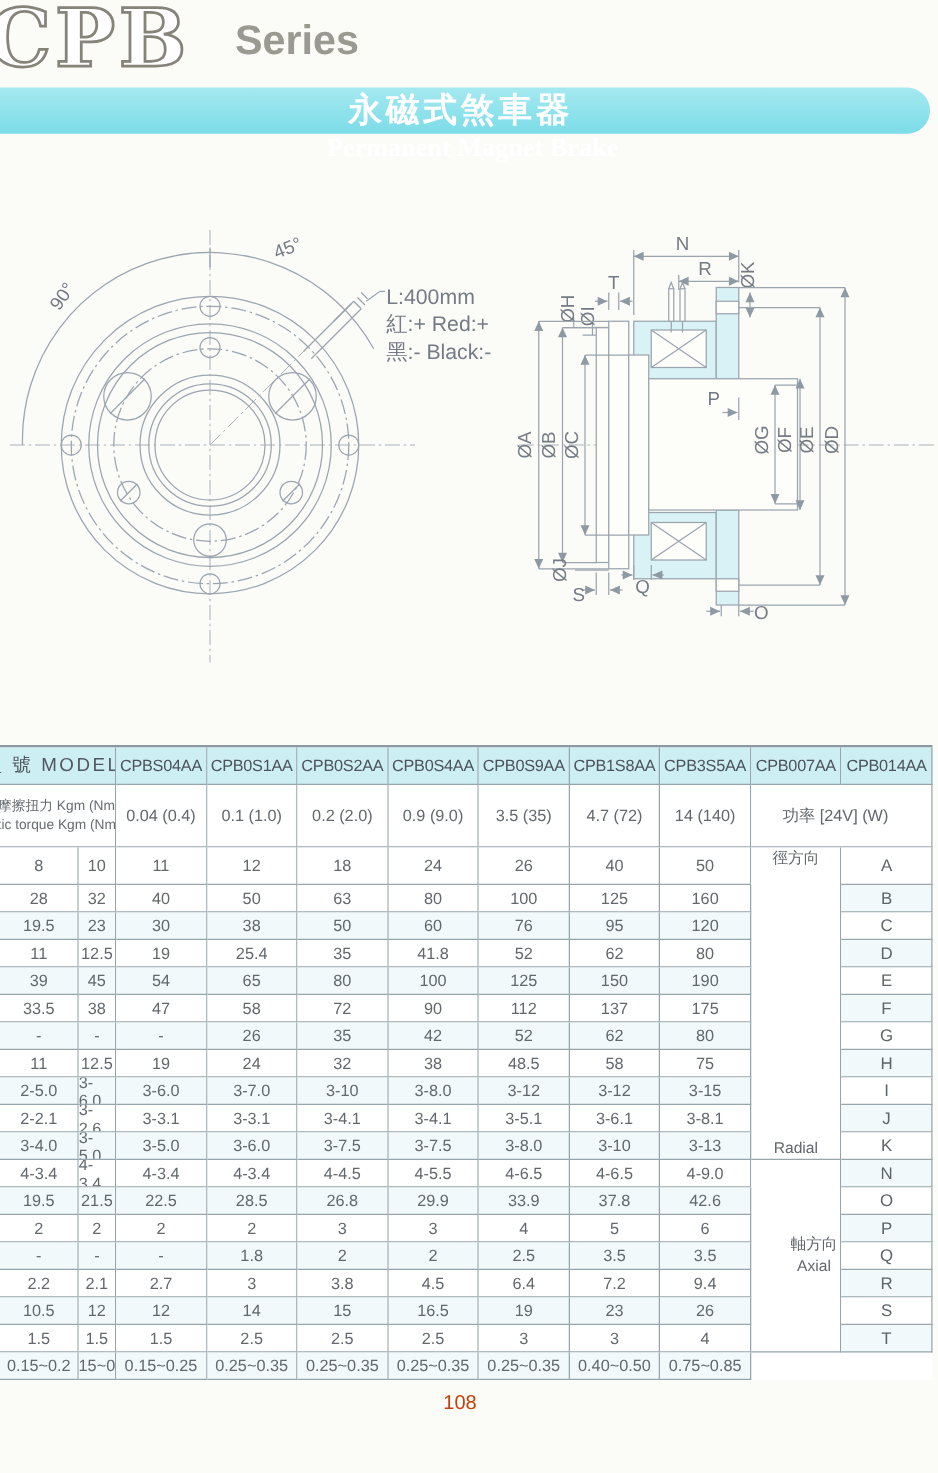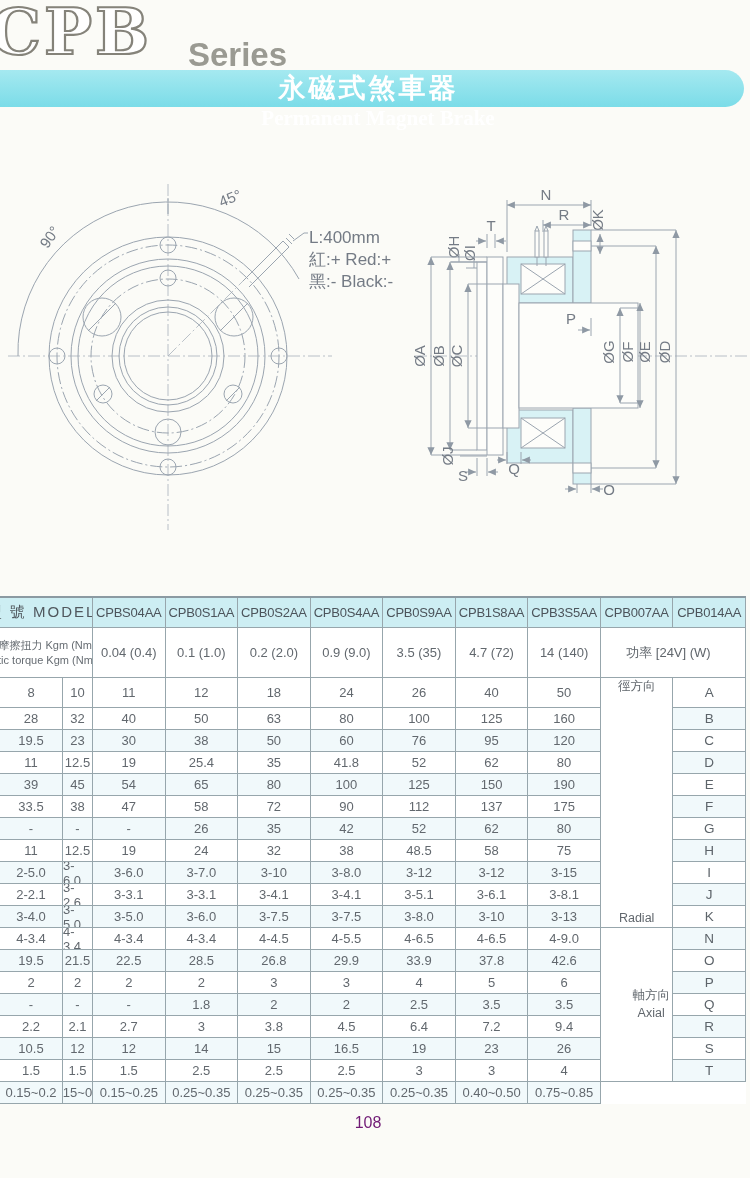--- a/index.html
+++ b/index.html
@@ -1,21 +1,21 @@
 <!DOCTYPE html>
 <html><head>
 <meta charset="utf-8">
 <style>
   html,body{margin:0;padding:0;}
   body{width:750px;height:1178px;position:relative;background:#fbfbf7;overflow:hidden;
        font-family:"Liberation Sans",sans-serif;}
   
   .cpb{position:absolute;left:-10px;top:-6px;font-family:"DejaVu Serif",serif;font-weight:bold;
        font-size:64px;color:#ffffff;-webkit-text-stroke:2.2px #85837a;letter-spacing:3px;z-index:3;}
-  .series{position:absolute;left:188px;top:36px;font-size:33px;font-weight:bold;color:#9a9a92;z-index:3;}
+  .series{position:absolute;left:188px;top:13px;font-size:33px;font-weight:bold;color:#9a9a92;z-index:3;}
   .banner{position:absolute;left:0;top:70px;width:744px;height:37px;z-index:3;
           background:linear-gradient(180deg,#a5e9f0,#7bdce8);border-radius:0 19px 19px 0;
           display:flex;align-items:center;flex-direction:column;}
   .banner-zh{margin-left:-7px;font-size:27px;font-weight:bold;color:#fff;letter-spacing:3px;
              font-family:"DejaVu Sans",sans-serif;white-space:nowrap;}
   .banner-en{margin-left:12px;font-size:21px;font-weight:bold;color:#fff;white-space:nowrap;font-family:Liberation Serif, serif;}
   
   svg.draw{position:absolute;left:0;top:0;z-index:1;}
   .ln{stroke:#9ba5b0;fill:none;stroke-width:1;}
   .cl{stroke:#a8b1bb;fill:none;stroke-width:0.8;stroke-dasharray:12 3 2 3;}
@@ -39,21 +39,21 @@
   .small{font-size:11px;line-height:1.3;color:#666c72;white-space:nowrap;}
   .plab{font-size:13px;color:#60666c;white-space:nowrap;}
   .clip1{margin-left:-9px;}
   .clip2{margin-left:-14px;}
   .c-val{font-size:13px;color:#62686e;}
   .c-dim{font-size:13.5px;color:#5d646a;}
   .alt{background:#f1f9fb !important;}
   .c-group{flex-direction:column;justify-content:center;font-size:12.5px;color:#61676d;line-height:1.4;background:#fff !important;}
   
   .page-num{position:absolute;left:0;top:1114px;width:736px;text-align:center;
-            font-size:16px;color:#701a75;z-index:3;}
+            font-size:16px;color:#c2410c;z-index:3;}
 </style>
 </head>
 <body>
 
 <span class="cpb">CPB</span>
 <span class="series">Series</span>
 <div class="banner">
   <span class="banner-zh">永磁式煞車器</span>
   <span class="banner-en">Permanent Magnet Brake</span>
 </div>

